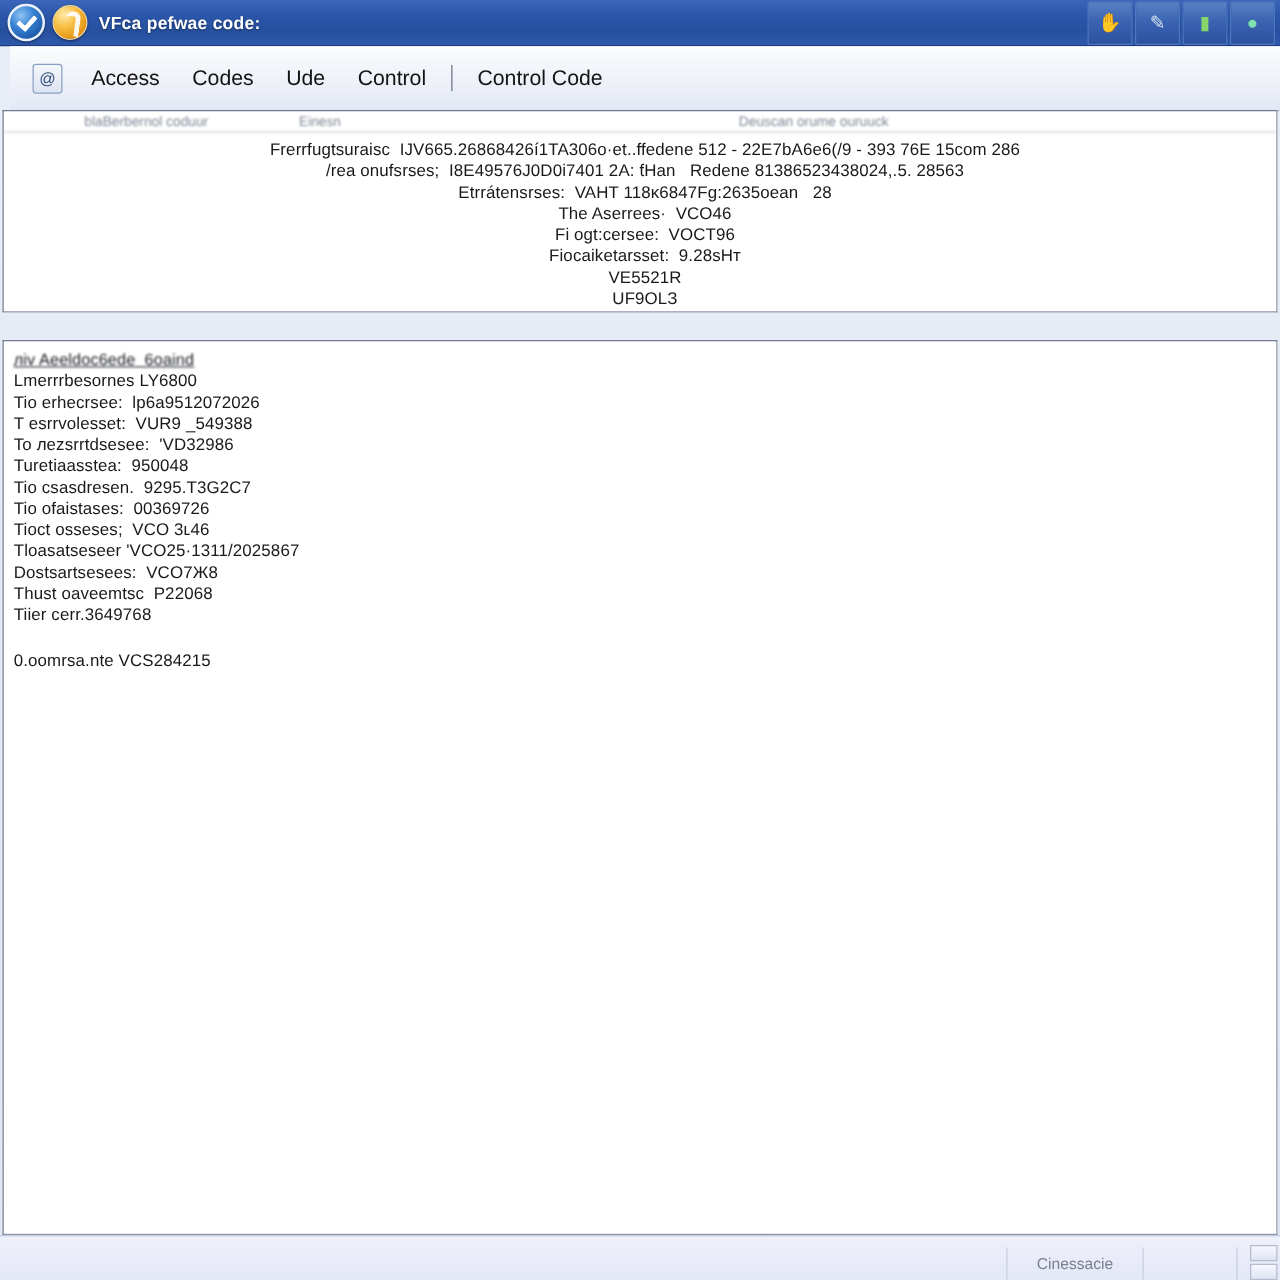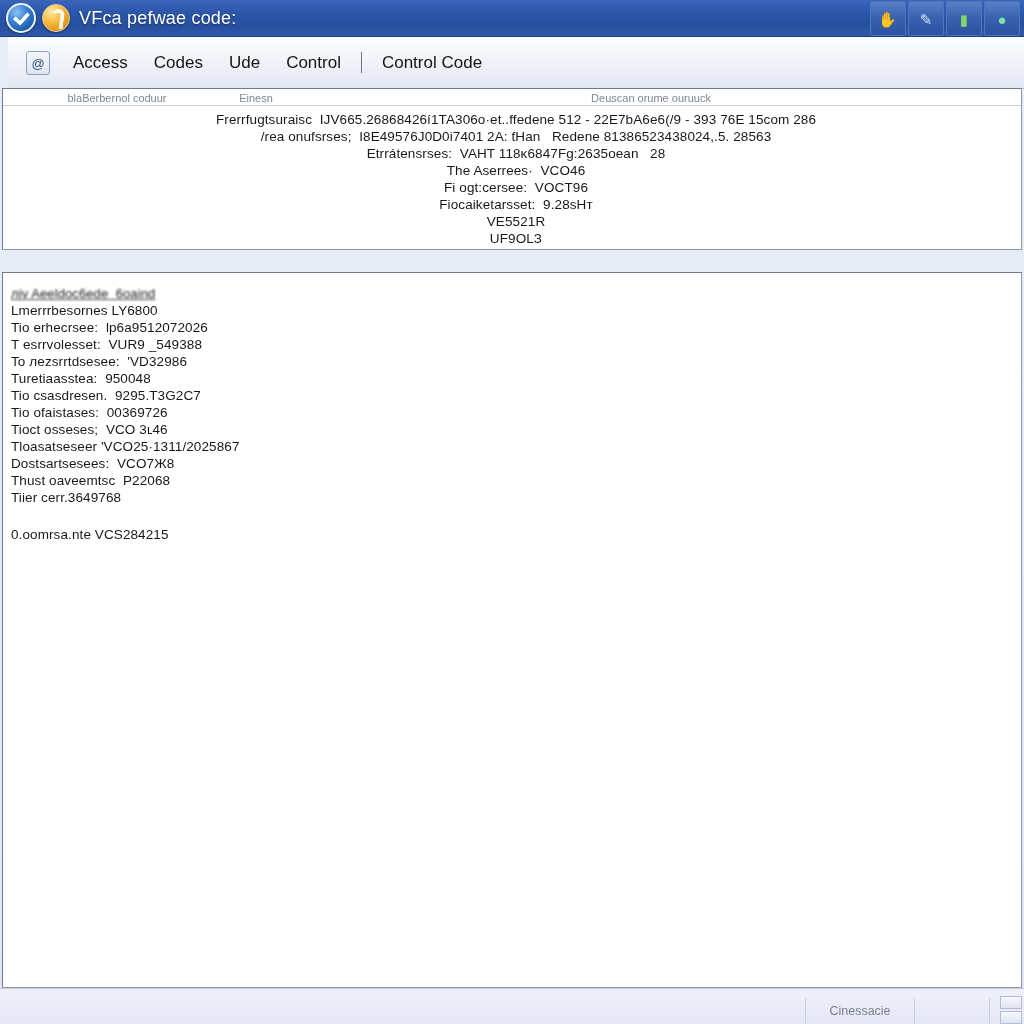--- a/index.html
+++ b/index.html
@@ -71,25 +71,26 @@
     border-right: 4px solid #ffffff;
     border-top: 4px solid #ffffff;
     border-radius: 8px 8px 0 0;
     transform: rotate(8deg);
     opacity: .92;
   }
 
   .tb-title {
     margin-left: 9px;
     color: #ffffff;
-    font-size: 18px;
+    font-size: 14px;
     letter-spacing: .2px;
     text-shadow: 0 1px 2px rgba(0,0,0,.45);
     white-space: nowrap;
     filter: blur(.35px);
+    font-weight: bold;
   }
 
   .tb-buttons {
     position: absolute;
     right: 4px; top: 1px;
     display: flex;
     gap: 2px;
   }
   .tb-btn {
     width: 34px;
@@ -206,21 +207,21 @@
   .line.gap {
     margin-top: 20px;
   }
   .line.title-underline {
     text-decoration: underline;
     text-decoration-color: #3a3f48;
     filter: blur(.8px);
     font-size: 13px;
   }
   .rows-top { padding-top: 5px; }
-  .rows-bottom { padding-top: 12px; }
+  .rows-bottom { padding-top: 6px; }
 
   
   .statusbar {
     position: absolute;
     left: 0; bottom: 0;
     width: 1024px;
     height: 36px;
     background: linear-gradient(180deg,#eef0fa 0%, #e4e7f6 100%);
     border-top: 1px solid #c3c9dc;
     box-sizing: border-box;

